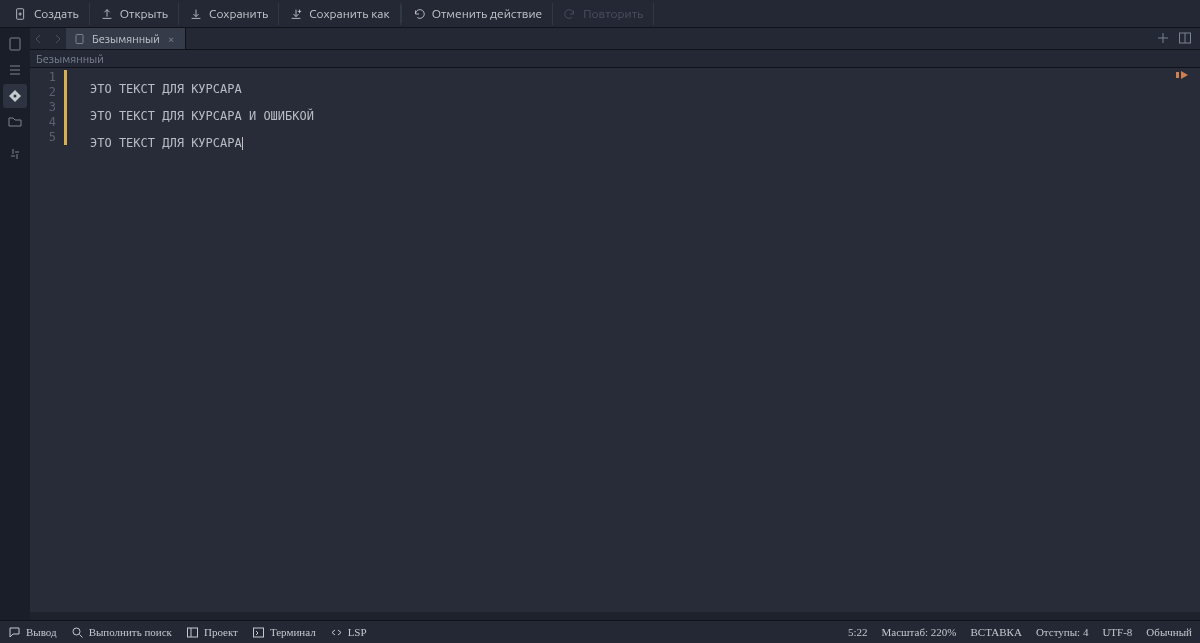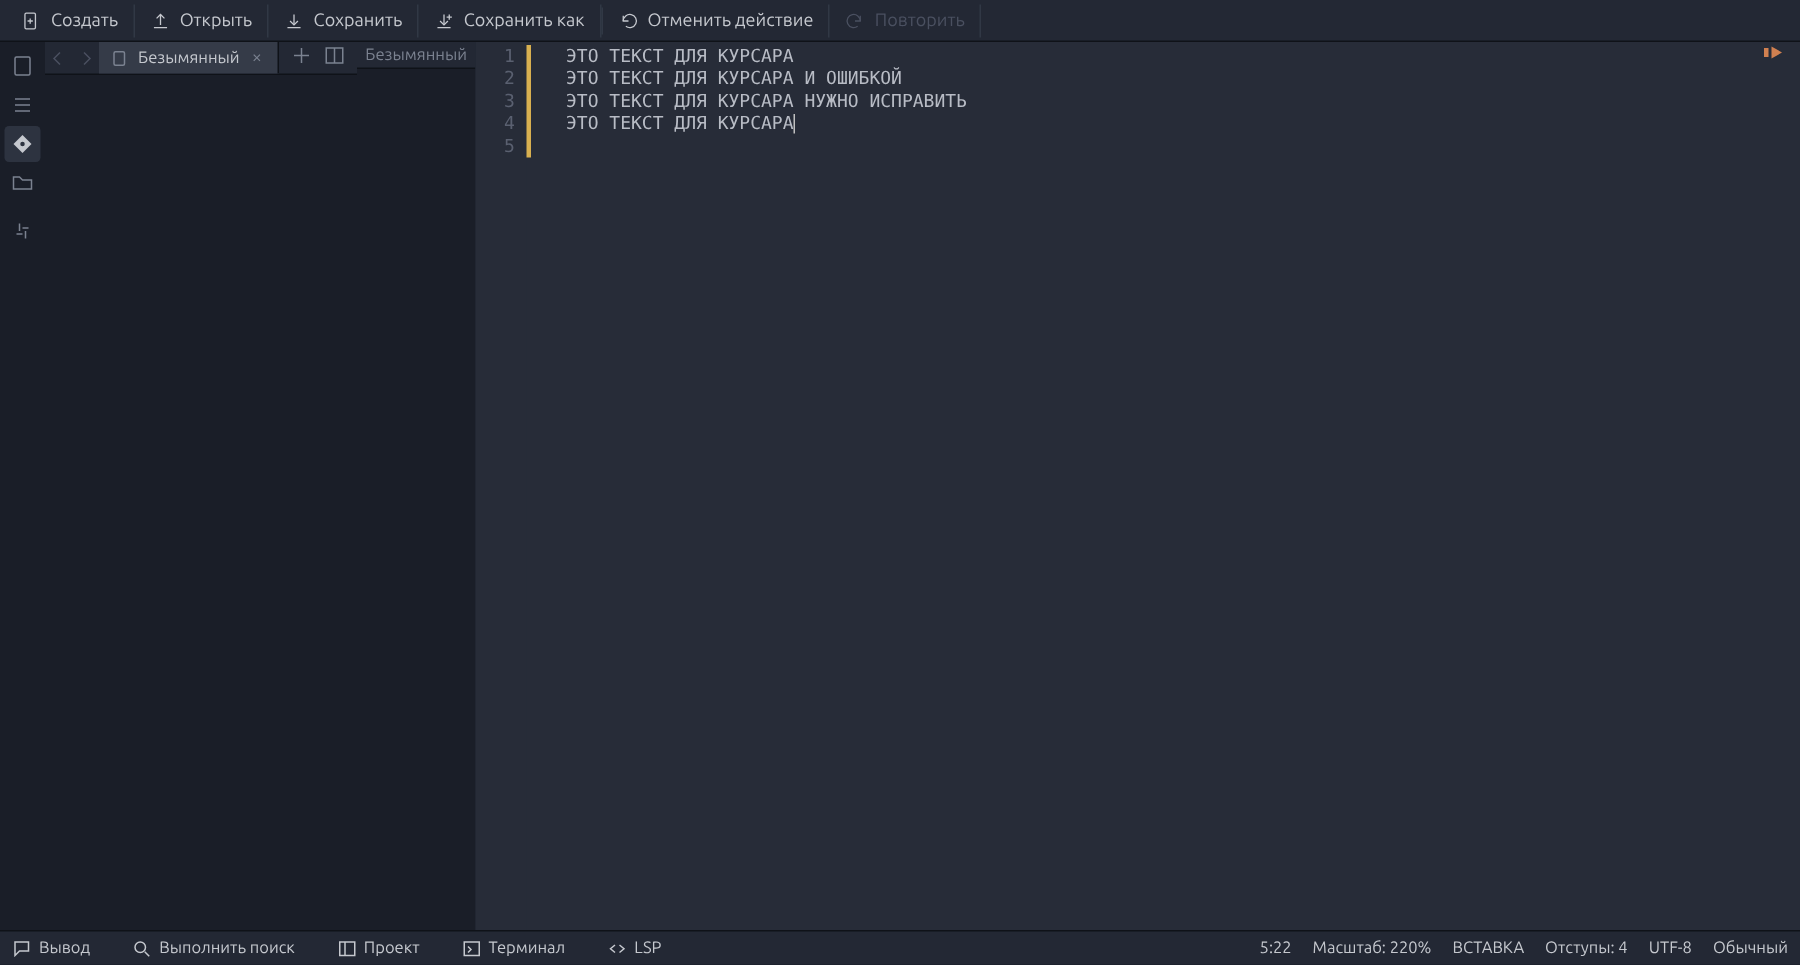--- a/index.html
+++ b/index.html
@@ -85,21 +85,21 @@
   .activitybar .abtn.active {
     background: var(--bg-sidebar-active);
     color: var(--fg-text);
   }
   .activitybar .abtn svg { width:16px; height:16px; stroke: currentColor; fill:none; }
 
   
   .main {
     flex:1;
     display:flex;
-    flex-direction:row;
+    flex-direction:column;
     min-width:0;
   }
   
   .tabrow {
     height:22px;
     display:flex;
     align-items:stretch;
     background: var(--bg-toolbar);
     border-bottom: 1px solid var(--border);
   }
@@ -174,21 +174,21 @@
     flex:1;
     font-family: "Consolas","DejaVu Sans Mono",monospace;
     font-size:12px;
     line-height:15px;
     color: var(--fg-code);
     padding-top:2px;
     padding-left:26px;
     position:relative;
     white-space:pre;
   }
-  .code .line { height:15px; position:relative; }
+  .code .line { height:15px; position:relative;margin-top:12px; }
   .code .line.current::before {
     content:"";
     position:absolute;
     left:-26px; right:0; top:0; bottom:0;
     background: var(--bg-current-line);
     z-index:-1;
   }
   .caret {
     display:inline-block;
     width:1px; height:13px;
@@ -226,21 +226,22 @@
   
   .statusbar {
     height:23px;
     display:flex;
     align-items:center;
     background: var(--bg-toolbar);
     border-top: 1px solid var(--border);
     font-size:11px;
     color: var(--fg-text);
     padding:0 8px;
-    gap:28px;
+    gap:14px;
+    font-family:Liberation Serif, serif;
   }
   .statusbar .sbtn {
     display:flex;
     align-items:center;
     gap:5px;
     cursor:pointer;
   }
   .statusbar .sbtn svg { width:13px; height:13px; stroke:currentColor; fill:none; }
   .statusbar .flex { flex:1; }
   .statusbar .rgroup { display:flex; gap:14px; align-items:flex-start; }
@@ -394,21 +395,21 @@
 
     <div class="editor-wrap">
       <div class="change-strip"></div>
       <div class="gutter" id="gutter">
           <div>1</div>
           <div>2</div>
           <div>3</div>
           <div>4</div>
           <div>5</div>
         </div>
-      <div class="code" id="code"><div class="line">ЭТО ТЕКСТ ДЛЯ КУРСАРА</div><div class="line">ЭТО ТЕКСТ ДЛЯ КУРСАРА И ОШИБКОЙ</div><div class="line">ЭТО ТЕКСТ ДЛЯ КУРСАРА НУЖНО ИСПРАВИТЬ</div><div class="line current">ЭТО ТЕКСТ ДЛЯ КУРСАРА<span class="caret"></span></div></div>
+      <div class="code" id="code"><div class="line">ЭТО ТЕКСТ ДЛЯ КУРСАРА</div><div class="line">ЭТО ТЕКСТ ДЛЯ КУРСАРА И ОШИБКОЙ</div><div class="line current">ЭТО ТЕКСТ ДЛЯ КУРСАРА<span class="caret"></span></div></div>
       <div class="runicon">
         <svg viewBox="0 0 14 10">
             <rect x="0" y="2" width="3" height="6"></rect>
             <polygon points="5,1 12,5 5,9"></polygon>
           </svg>
       </div>
     </div>
     <div class="hscroll"></div>
   </div>
 </div>

